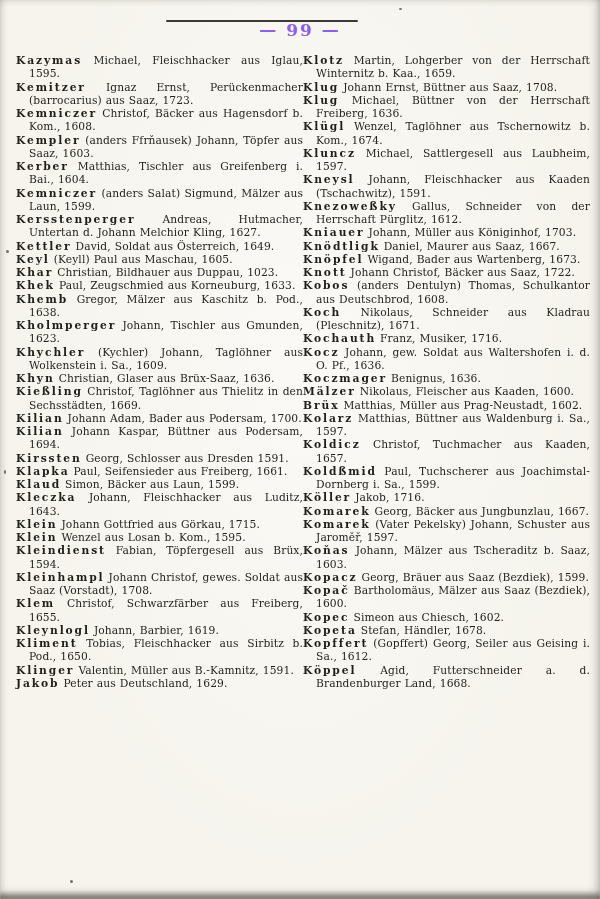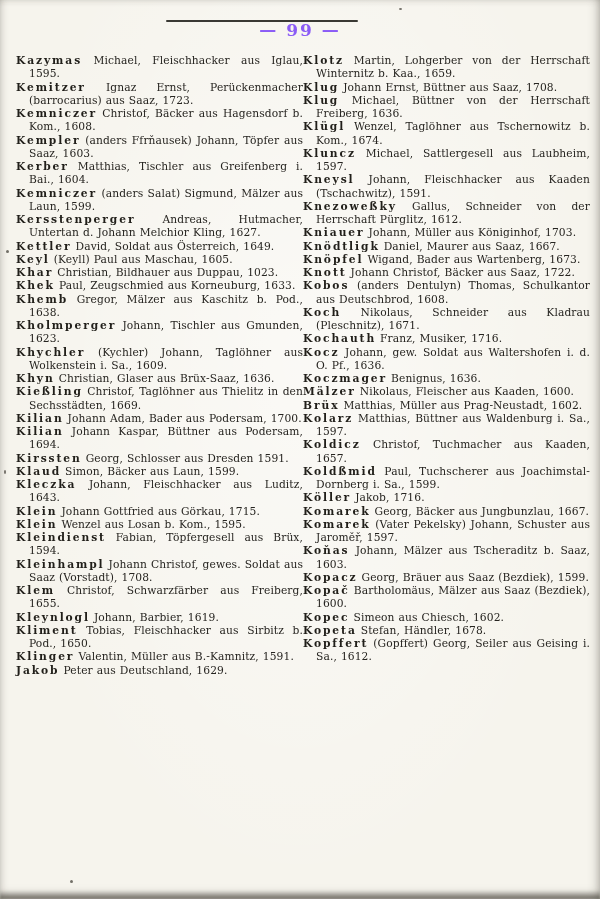--- a/index.html
+++ b/index.html
@@ -95,20 +95,21 @@
       <p class="entry"><span class="entry-name">Khar</span> <span class="entry-text">Christian, Bildhauer aus Duppau, 1023.</span></p>
       <p class="entry"><span class="entry-name">Khek</span> <span class="entry-text">Paul, Zeugschmied aus Korneuburg, 1633.</span></p>
       <p class="entry"><span class="entry-name">Khemb</span> <span class="entry-text">Gregor, Mälzer aus Kaschitz b. Pod., 1638.</span></p>
       <p class="entry"><span class="entry-name">Kholmperger</span> <span class="entry-text">Johann, Tischler aus Gmunden, 1623.</span></p>
       <p class="entry"><span class="entry-name">Khychler</span> <span class="entry-text">(Kychler) Johann, Taglöhner aus Wolkenstein i. Sa., 1609.</span></p>
       <p class="entry"><span class="entry-name">Khyn</span> <span class="entry-text">Christian, Glaser aus Brüx-Saaz, 1636.</span></p>
       <p class="entry"><span class="entry-name">Kießling</span> <span class="entry-text">Christof, Taglöhner aus Thielitz in den Sechsstädten, 1669.</span></p>
       <p class="entry"><span class="entry-name">Kilian</span> <span class="entry-text">Johann Adam, Bader aus Podersam, 1700.</span></p>
       <p class="entry"><span class="entry-name">Kilian</span> <span class="entry-text">Johann Kaspar, Büttner aus Podersam, 1694.</span></p>
       <p class="entry"><span class="entry-name">Kirssten</span> <span class="entry-text">Georg, Schlosser aus Dresden 1591.</span></p>
+      <p class="entry"><span class="entry-name">Klapka</span> <span class="entry-text">Paul, Seifensieder aus Freiberg, 1661.</span></p>
       <p class="entry"><span class="entry-name">Klaud</span> <span class="entry-text">Simon, Bäcker aus Laun, 1599.</span></p>
       <p class="entry"><span class="entry-name">Kleczka</span> <span class="entry-text">Johann, Fleischhacker aus Luditz, 1643.</span></p>
       <p class="entry"><span class="entry-name">Klein</span> <span class="entry-text">Johann Gottfried aus Görkau, 1715.</span></p>
       <p class="entry"><span class="entry-name">Klein</span> <span class="entry-text">Wenzel aus Losan b. Kom., 1595.</span></p>
       <p class="entry"><span class="entry-name">Kleindienst</span> <span class="entry-text">Fabian, Töpfergesell aus Brüx, 1594.</span></p>
       <p class="entry"><span class="entry-name">Kleinhampl</span> <span class="entry-text">Johann Christof, gewes. Soldat aus Saaz (Vorstadt), 1708.</span></p>
       <p class="entry"><span class="entry-name">Klem</span> <span class="entry-text">Christof, Schwarzfärber aus Freiberg, 1655.</span></p>
       <p class="entry"><span class="entry-name">Kleynlogl</span> <span class="entry-text">Johann, Barbier, 1619.</span></p>
       <p class="entry"><span class="entry-name">Kliment</span> <span class="entry-text">Tobias, Fleischhacker aus Sirbitz b. Pod., 1650.</span></p>
       <p class="entry"><span class="entry-name">Klinger</span> <span class="entry-text">Valentin, Müller aus B.-Kamnitz, 1591.</span></p>
@@ -138,17 +139,18 @@
       <p class="entry"><span class="entry-name">Koldßmid</span> <span class="entry-text">Paul, Tuchscherer aus Joachimstal-Dornberg i. Sa., 1599.</span></p>
       <p class="entry"><span class="entry-name">Köller</span> <span class="entry-text">Jakob, 1716.</span></p>
       <p class="entry"><span class="entry-name">Komarek</span> <span class="entry-text">Georg, Bäcker aus Jungbunzlau, 1667.</span></p>
       <p class="entry"><span class="entry-name">Komarek</span> <span class="entry-text">(Vater Pekelsky) Johann, Schuster aus Jaroměř, 1597.</span></p>
       <p class="entry"><span class="entry-name">Koňas</span> <span class="entry-text">Johann, Mälzer aus Tscheraditz b. Saaz, 1603.</span></p>
       <p class="entry"><span class="entry-name">Kopacz</span> <span class="entry-text">Georg, Bräuer aus Saaz (Bezdiek), 1599.</span></p>
       <p class="entry"><span class="entry-name">Kopač</span> <span class="entry-text">Bartholomäus, Mälzer aus Saaz (Bezdiek), 1600.</span></p>
       <p class="entry"><span class="entry-name">Kopec</span> <span class="entry-text">Simeon aus Chiesch, 1602.</span></p>
       <p class="entry"><span class="entry-name">Kopeta</span> <span class="entry-text">Stefan, Händler, 1678.</span></p>
       <p class="entry"><span class="entry-name">Kopffert</span> <span class="entry-text">(Gopffert) Georg, Seiler aus Geising i. Sa., 1612.</span></p>
+      <p class="entry"><span class="entry-name">Köppel</span> <span class="entry-text">Agid, Futterschneider a. d. Brandenburger Land, 1668.</span></p>
     </div>
 </div>
 
 <div class="bottom-smudge"></div>
 <div class="vignette"></div>
 
 </body></html>

